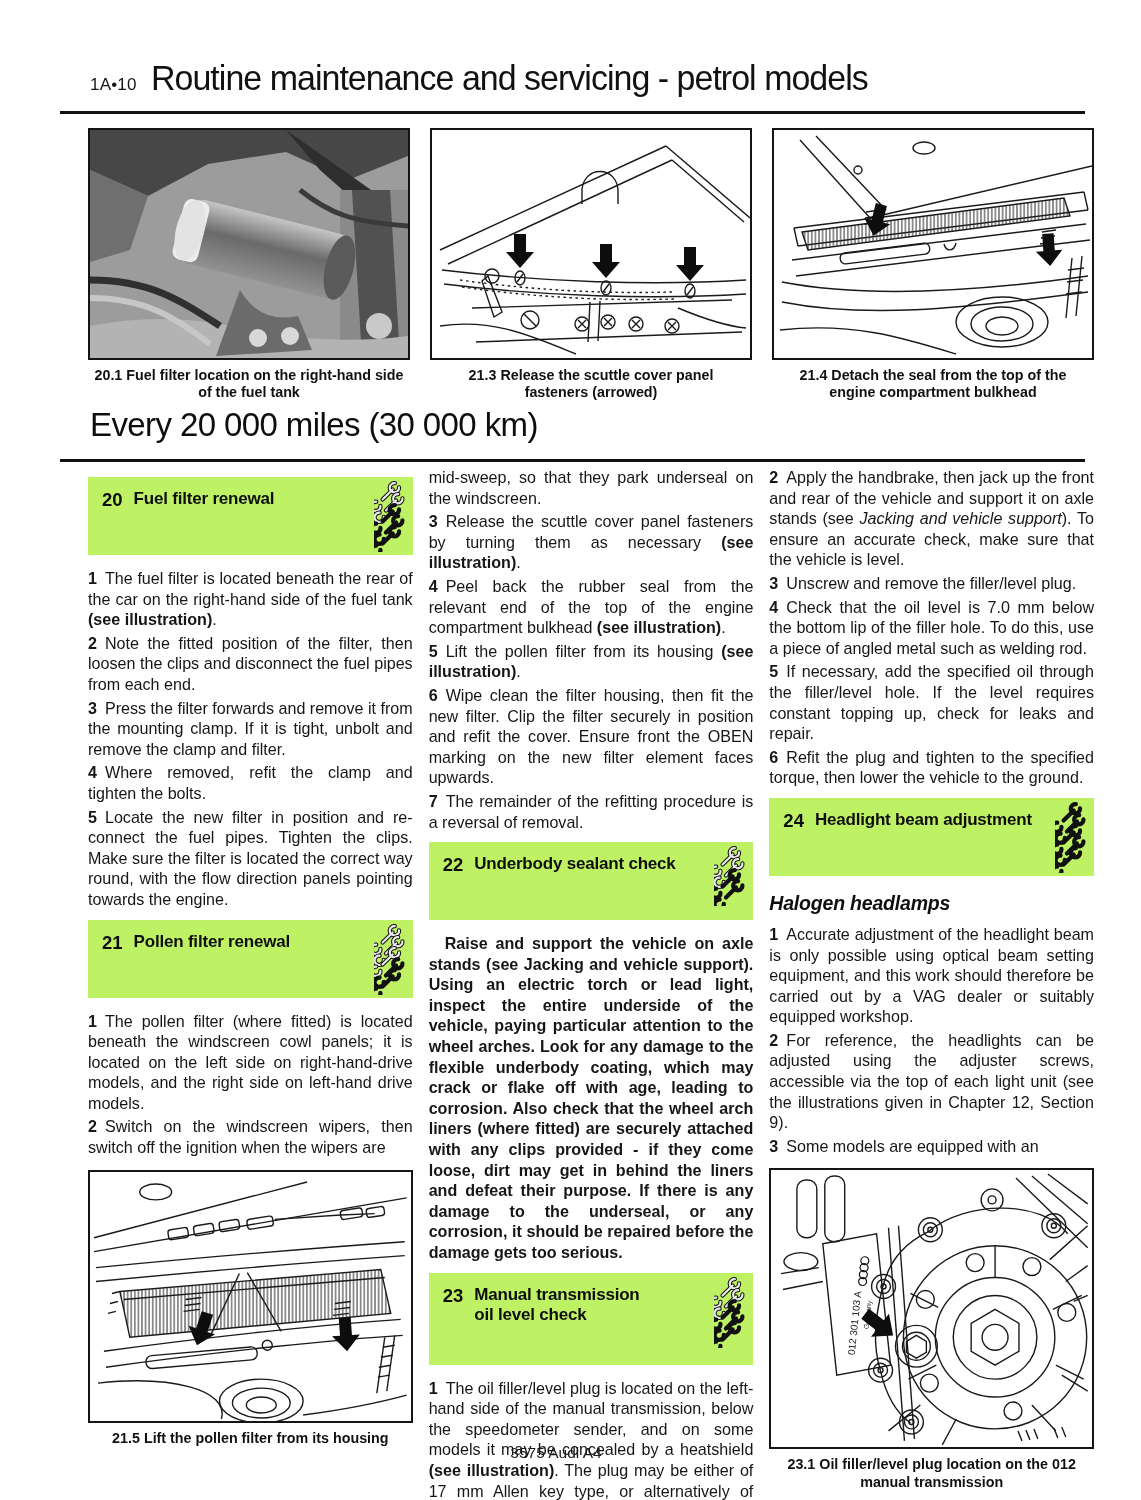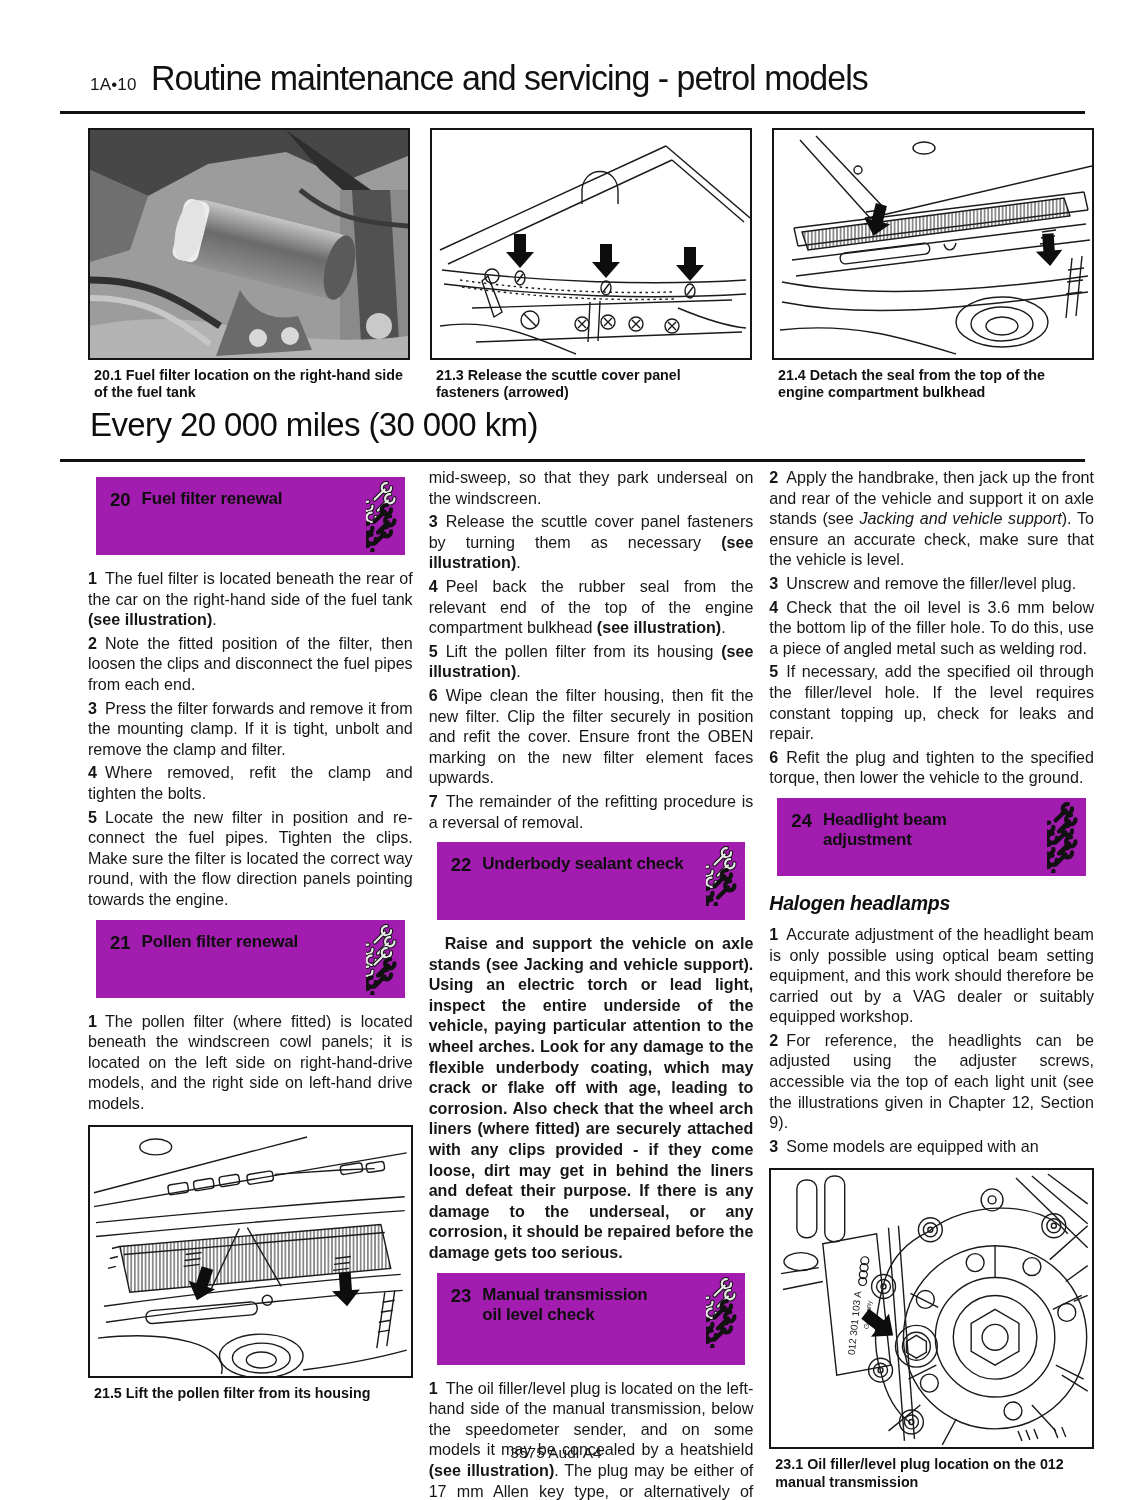--- a/index.html
+++ b/index.html
@@ -11,38 +11,38 @@
   .hdr .pagenum{font-size:17px;letter-spacing:0.2px;margin-right:14px;}
   .hdr h1{margin:0;font-size:35px;font-weight:400;letter-spacing:-1px;color:#111;
           transform:scaleX(0.97);transform-origin:left bottom;}
   .hdr-rule{position:absolute;left:60px;top:111px;width:1025px;height:3px;background:#111;}
 
   
   .top-figs{position:absolute;top:128px;left:88px;width:1006px;display:flex;justify-content:space-between;}
   .top-figs figure{margin:0;width:322px;}
   .photo-frame{border:2px solid #151515;background:#fff;line-height:0;}
   .photo-frame svg{display:block;width:100%;}
-  .figcap{font-weight:bold;font-size:14.3px;line-height:1.22;margin:7px 6px 0;color:#111;}
+  .figcap{font-weight:bold;font-size:14.3px;line-height:1.22;text-align:center;margin:7px 6px 0;color:#111;}
 
   
   .band{position:absolute;left:90px;top:406px;margin:0;font-size:33px;font-weight:400;
         letter-spacing:-0.6px;color:#0e0e0e;}
   .band-rule{position:absolute;left:60px;top:459px;width:1025px;height:2.5px;background:#111;}
 
   
   .cols{position:absolute;top:467px;left:88px;width:1006px;display:flex;gap:16px;}
   .col{flex:1;min-width:0;}
   p.para{font-size:16.1px;line-height:20.6px;text-align:justify;margin:0 0 3px;}
   p.para.indent{text-indent:16px;font-weight:bold;}
   .pnum{font-weight:bold;margin-right:8px;}
   .b{font-weight:bold;}
   .i{font-style:italic;}
   .subhead{font-size:19.5px;font-style:italic;font-weight:bold;margin:16px 0 9px;letter-spacing:-0.2px;color:#0e0e0e;}
 
-  .secbox{background:#a21caf;margin:10px 8px 13px;padding:12px 48px 0 14px;min-height:66px;position:relative;}
+  .secbox{background:#bef264;margin:10px 0 13px;padding:12px 48px 0 14px;min-height:66px;position:relative;}
   .secbox.tall{min-height:80px;}
   .sechead{display:flex;}
   .secnum{font-weight:bold;font-size:18.5px;margin-right:11px;color:#0e0e0e;}
   .sectitle{font-weight:bold;font-size:17px;line-height:1.18;letter-spacing:-0.2px;color:#0e0e0e;}
   .wrenches{position:absolute;right:5px;top:4px;}
   .wrb path{fill:none;stroke:#111;stroke-width:5;stroke-linecap:round;}
   .wrw path{fill:none;stroke:#e8e8e8;stroke-width:2.6;stroke-linecap:round;}
 
   
   .fig{margin:12px 0 0;}
@@ -310,20 +310,21 @@
             <g transform="translate(0,52)">
               <g class="wrb">
                 <path d="M10,22 L22,10"></path>
                 <path d="M29.5,7.5 A5.5,5.5 0 1 1 24.5,2.5"></path>
                 <path d="M7.5,29.5 A5.5,5.5 0 1 1 2.5,24.5"></path>
               </g>
             </g>
           </svg>
         </div>
         <p class="para"><span class="pnum">1</span><span>The pollen filter (where fitted) is located beneath the windscreen cowl panels; it is located on the left side on right-hand-drive models, and the right side on left-hand drive models.</span></p>
+        <p class="para"><span class="pnum">2</span><span>Switch on the windscreen wipers, then switch off the ignition when the wipers are</span></p>
   <figure class="fig">
     <div class="frame">
       <svg viewBox="0 0 322 250">
         <g class="thin">
           <ellipse cx="66" cy="20" rx="16" ry="8"></ellipse>
           <path d="M4,66 L218,10"></path>
                 <path d="M4,80 L318,26"></path>
           <g transform="rotate(-9 170 52)">
             <rect x="78" y="44" width="20" height="10" rx="3"></rect>
             <rect x="104" y="44" width="20" height="10" rx="3"></rect>
@@ -467,21 +468,21 @@
                 <path d="M7.5,29.5 A5.5,5.5 0 1 1 2.5,24.5"></path>
               </g>
             </g>
           </svg>
         </div>
         <p class="para"><span class="pnum">1</span><span>The oil filler/level plug is located on the left-hand side of the manual transmission, below the speedometer sender, and on some models it may be concealed by a heatshield </span><span class="b">(see illustration)</span><span>. The plug may be either of 17 mm Allen key type, or alternatively of multi-splined type.</span></p>
       </div>
     <div class="col">
         <p class="para"><span class="pnum">2</span><span>Apply the handbrake, then jack up the front and rear of the vehicle and support it on axle stands (see </span><span class="i">Jacking and vehicle support</span><span>). To ensure an accurate check, make sure that the vehicle is level.</span></p>
         <p class="para"><span class="pnum">3</span><span>Unscrew and remove the filler/level plug.</span></p>
-        <p class="para"><span class="pnum">4</span><span>Check that the oil level is 3.6 mm below the bottom lip of the filler hole. To do this, use a piece of angled metal such as welding rod.</span></p>
+        <p class="para"><span class="pnum">4</span><span>Check that the oil level is 7.0 mm below the bottom lip of the filler hole. To do this, use a piece of angled metal such as welding rod.</span></p>
         <p class="para"><span class="pnum">5</span><span>If necessary, add the specified oil through the filler/level hole. If the level requires constant topping up, check for leaks and repair.</span></p>
         <p class="para"><span class="pnum">6</span><span>Refit the plug and tighten to the specified torque, then lower the vehicle to the ground.</span></p>
         <div class="secbox">
           <div class="sechead">
             <span class="secnum">24</span>
             <span class="sectitle">Headlight beam adjustment</span>
           </div>
           <svg class="wrenches" viewBox="0 0 40 84" width="34" height="71">
             <g transform="translate(0,0)">
               <g class="wrb">

